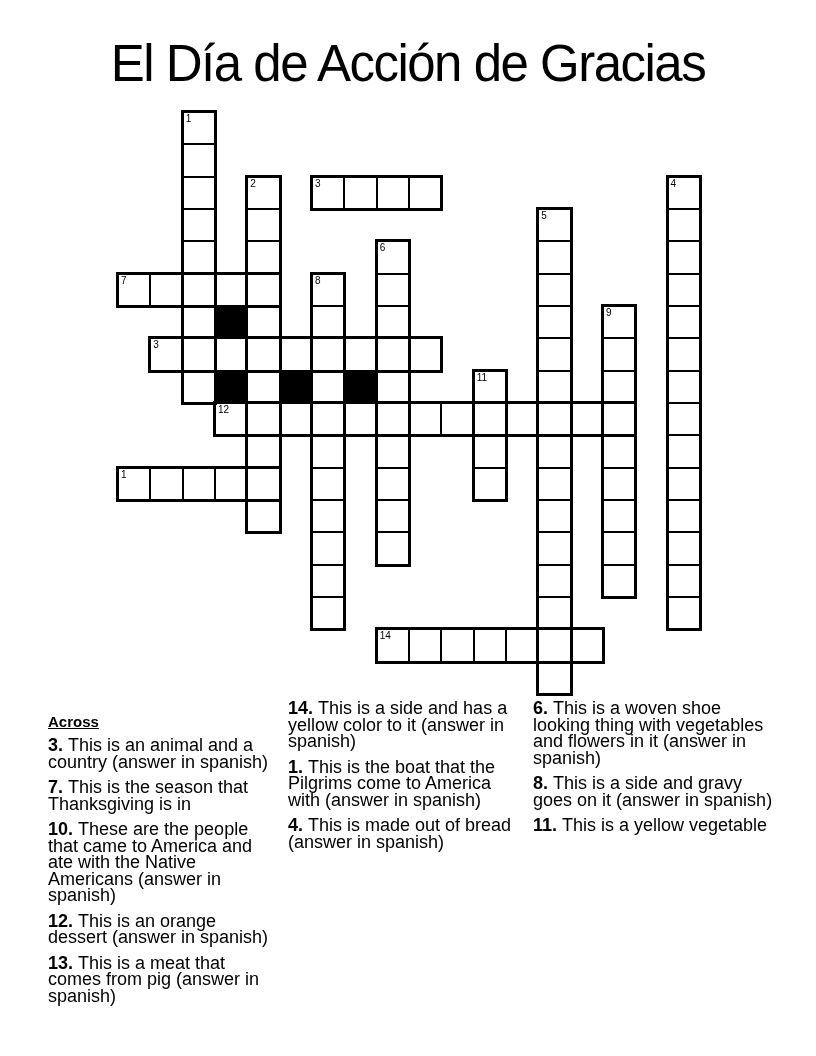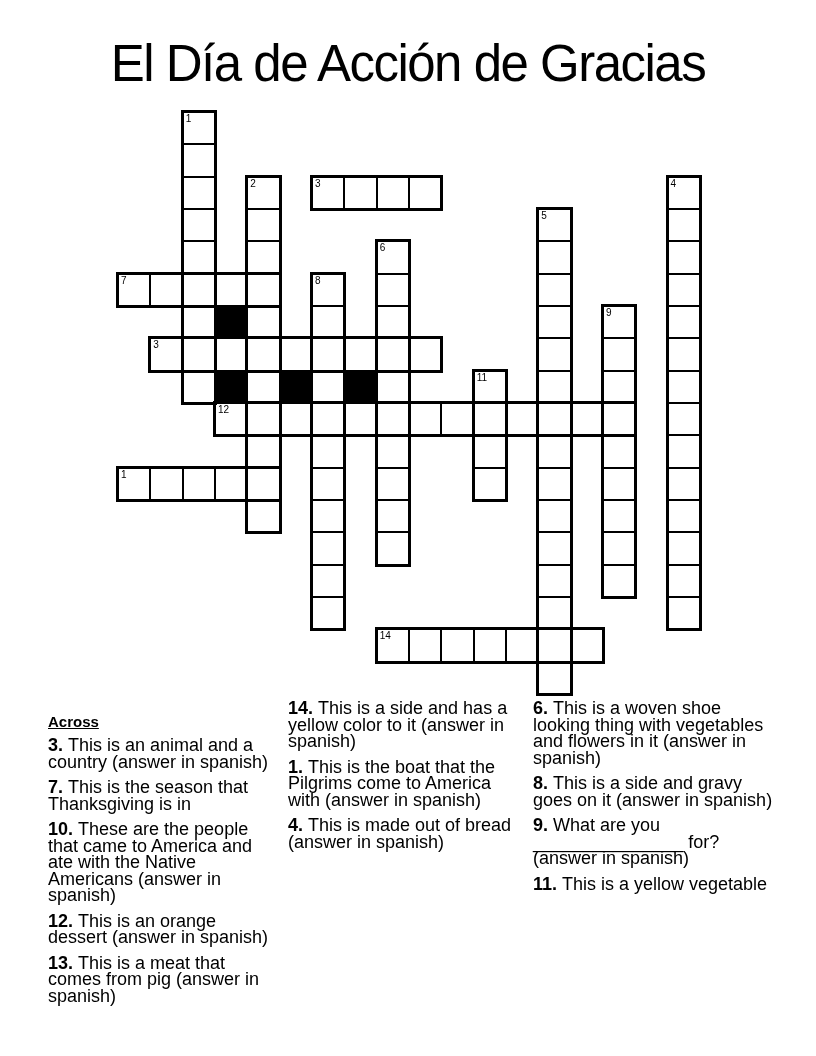--- a/index.html
+++ b/index.html
@@ -234,15 +234,14 @@
     <p class="clue"><b>13. </b>This is a meat that comes from pig (answer in spanish)</p>
   </div>
 <div class="clue-col" id="clue-col-1" style="left: 288px; width: 232px;">
     <p class="clue"><b>14. </b>This is a side and has a yellow color to it (answer in spanish)</p>
     <p class="clue"><b>1. </b>This is the boat that the Pilgrims come to America with (answer in spanish)</p>
     <p class="clue"><b>4. </b>This is made out of bread (answer in spanish)</p>
   </div>
 <div class="clue-col" id="clue-col-2" style="left: 533px; width: 240px;">
     <p class="clue"><b>6. </b>This is a woven shoe looking thing with vegetables and flowers in it (answer in spanish)</p>
     <p class="clue"><b>8. </b>This is a side and gravy goes on it (answer in spanish)</p>
-    <p class="clue"><b>9. </b>What are you _______________ for? (answer in spanish)</p>
     <p class="clue"><b>11. </b>This is a yellow vegetable</p>
   </div>
 
 </body></html>

